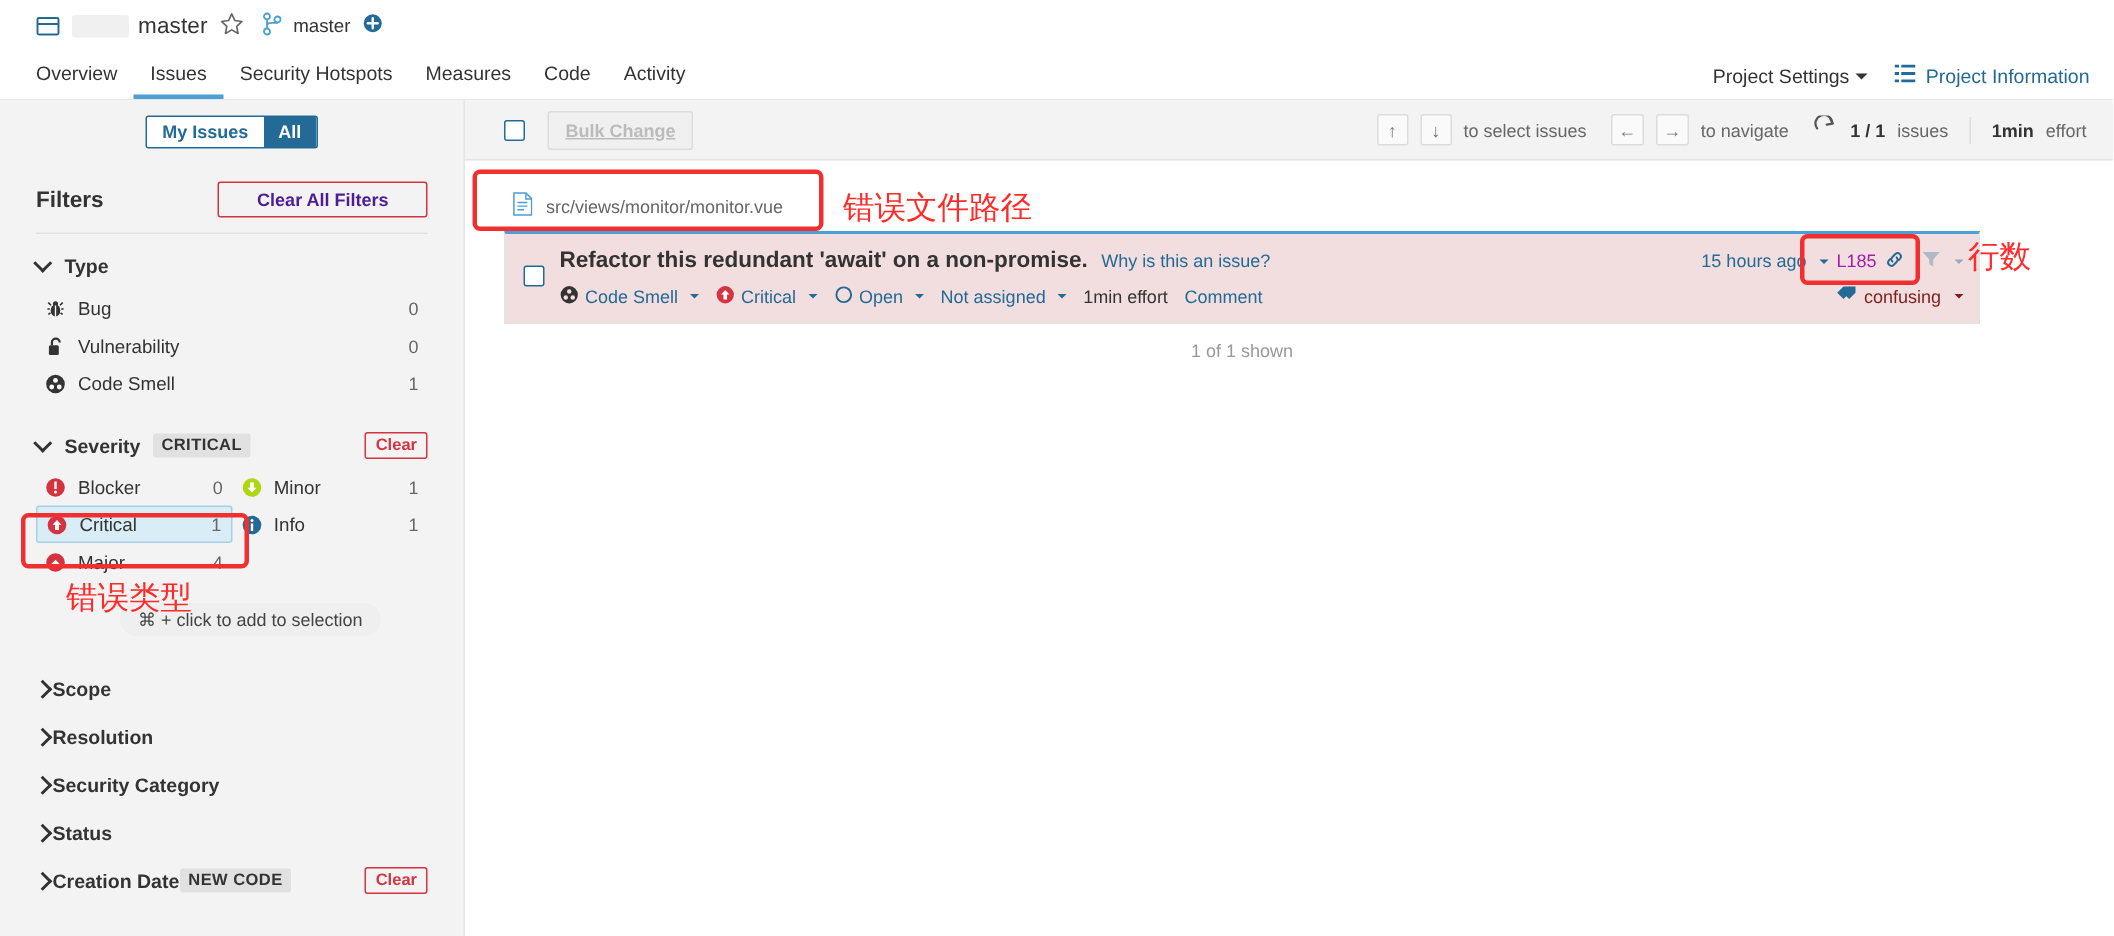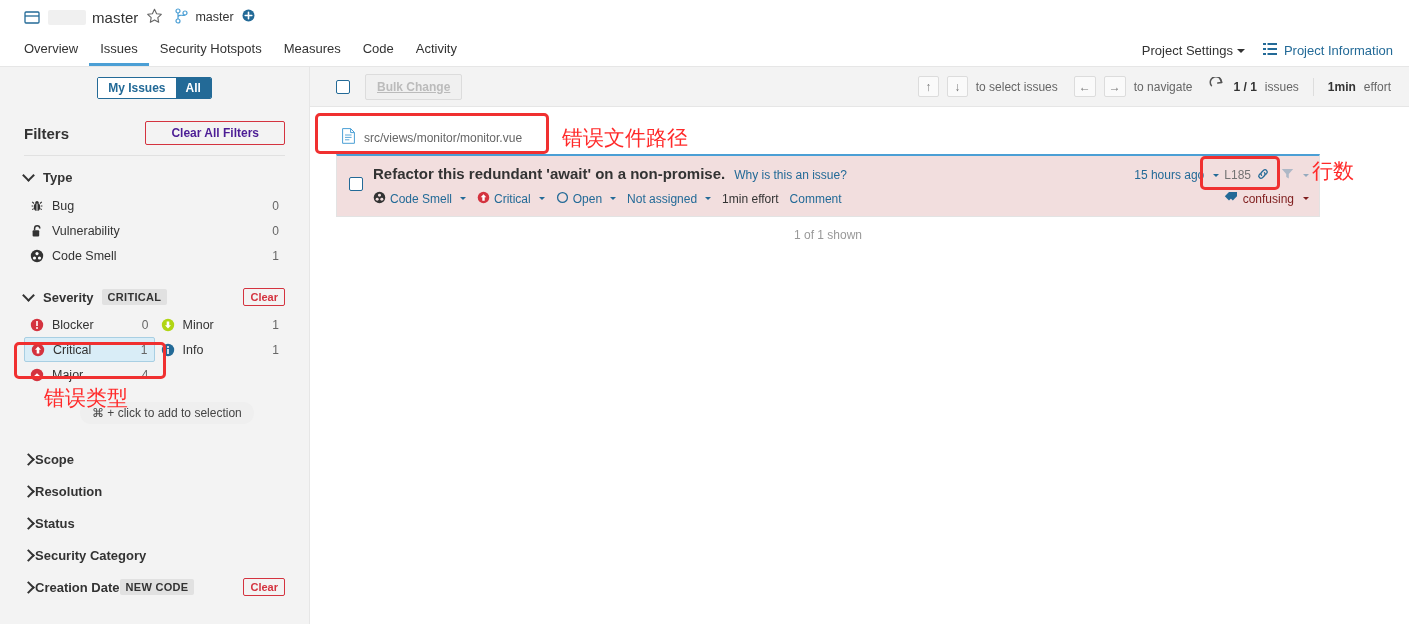--- a/index.html
+++ b/index.html
@@ -241,21 +241,21 @@
   }
   .issue-line2 { display: flex; align-items: center; margin-top: 7px; }
   .meta { display: flex; align-items: center; gap: 4px; font-size: 12px;
           color: #236a97; margin-right: 11px; cursor: pointer; white-space: nowrap; }
   .meta.plain { color: #333; cursor: default; }
   .meta.link { color: #236a97; }
   .issue-tag {
     margin-left: auto; display: flex; align-items: center; gap: 5px;
     font-size: 12px; color: #7f1d1d; cursor: pointer;
   }
-  .lno { color: #737373; font-size: 12px; text-align: center; }
+  .lno { color: #a21caf; font-size: 12px; text-align: center; }
   .shown {
     text-align: center; color: #999; font-size: 12px;
     padding: 11px 0 0 0; width: 984px;
   }
 
   
   .anno-box {
     position: absolute;
     border: 3px solid #f03030;
     border-radius: 5px;
@@ -490,25 +490,25 @@
       <div class="facet-simple">
         <i class="chev right"></i>
         <span>Scope</span>
       </div>
       <div class="facet-simple">
         <i class="chev right"></i>
         <span>Resolution</span>
       </div>
       <div class="facet-simple">
         <i class="chev right"></i>
-        <span>Status</span>
+        <span>Security Category</span>
       </div>
       <div class="facet-simple">
         <i class="chev right"></i>
-        <span>Security Category</span>
+        <span>Status</span>
       </div>
       <div class="facet-simple">
         <i class="chev right"></i>
         <span>Creation Date</span>
         <span class="badge-gray">NEW CODE</span>
         <span class="facet-spacer"></span>
         <button class="btn-clear">Clear</button>
       </div>
     </div>
 

